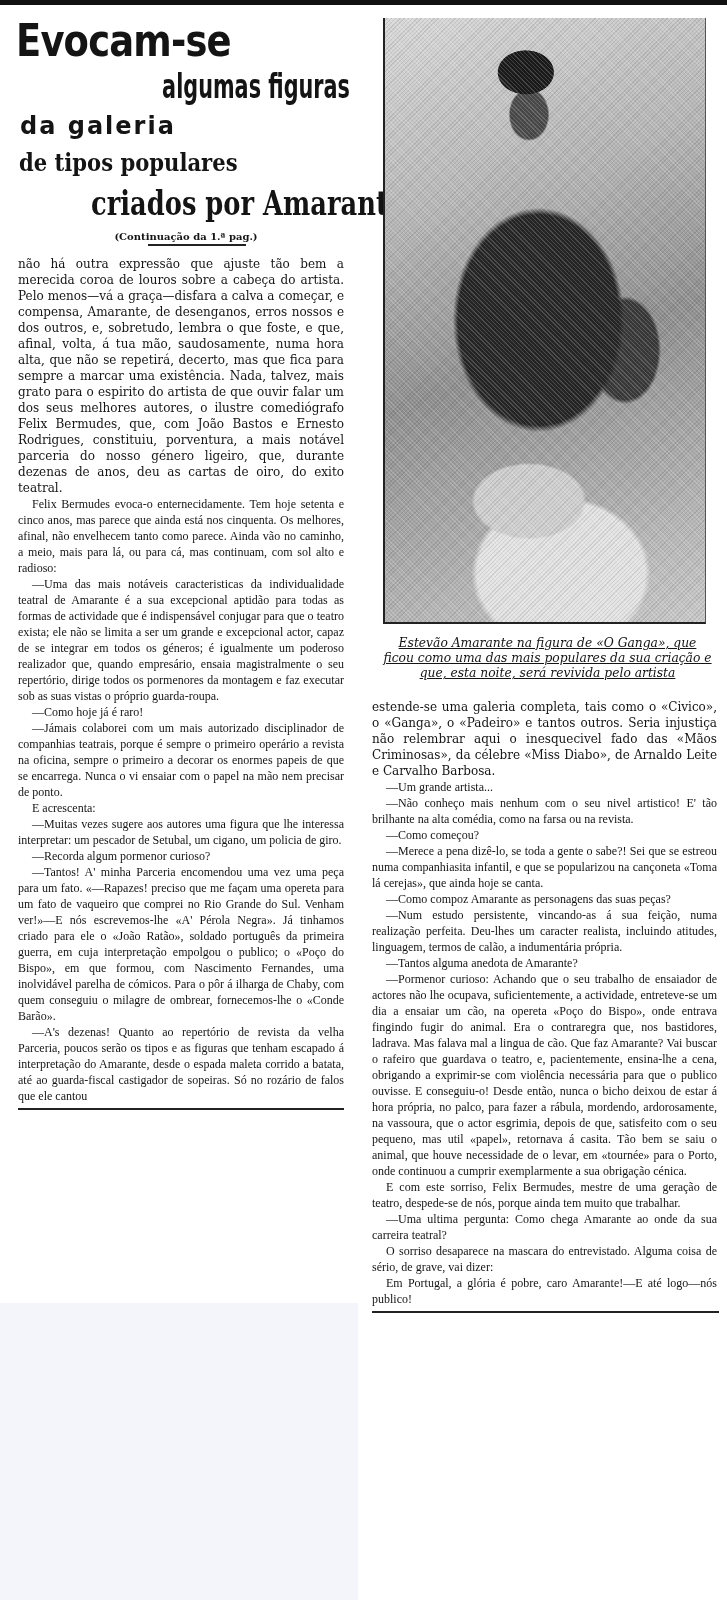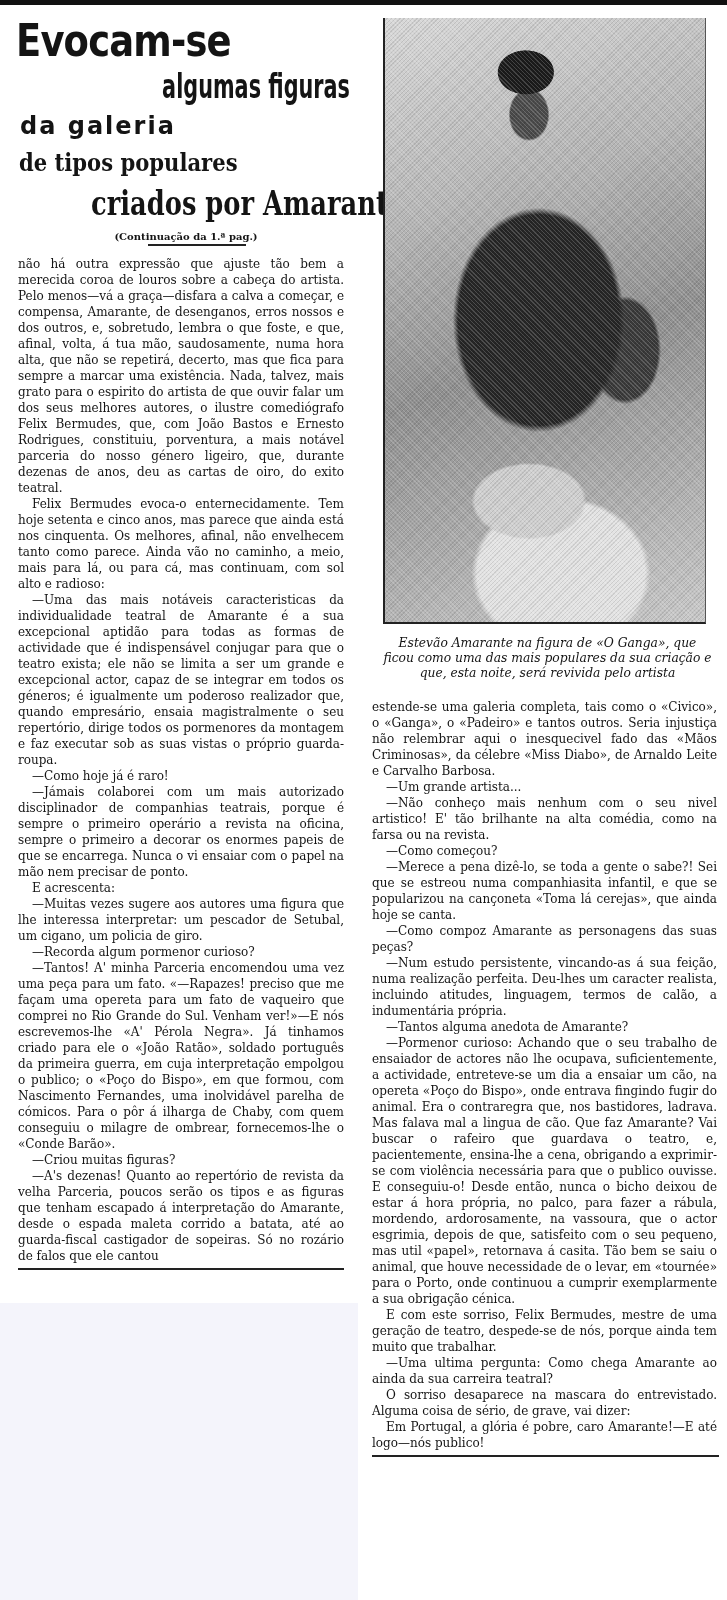--- a/index.html
+++ b/index.html
@@ -16,36 +16,36 @@
   .h3 { font-family:"DejaVu Sans", sans-serif; font-weight:900; font-size:24px; line-height:38px;
         letter-spacing:2px; white-space:nowrap; margin-left:2px; }
   .h4 { font-family:"DejaVu Serif", serif; font-weight:bold; font-size:24px; line-height:36px;
         white-space:nowrap; transform:scaleX(0.88); transform-origin:left; margin-left:1px; }
   .h5 { font-family:"DejaVu Serif", serif; font-size:33px; line-height:46px; white-space:nowrap;
         transform:scaleX(0.78); transform-origin:right; text-align:right; margin-right:-6px; font-weight:bold; letter-spacing:0px;}
   .cont { font-family:"DejaVu Serif", serif; font-weight:bold; font-size:10px; text-align:center; margin:4px 0 2px 10px; }
   .cont-rule { width:98px; height:2px; background:#222; margin:2px auto 10px 130px; }
   .body-text { font-size:12px; line-height:16px; text-align:justify; }
   .body-text p { margin:0; text-indent:0; }
-  .body-text p.ind { text-indent:14px; }
+  .body-text p.ind { text-indent:14px;font-family:Liberation Serif, serif; }
   .end-rule { height:2px; background:#222; margin-top:4px; }
   .photo { width:320px; height:604px; margin-left:11px; position:relative; overflow:hidden;
            border-left:2px solid #222; border-bottom:2px solid #222; border-right:1px solid #555;
            background:
              radial-gradient(ellipse 46px 36px at 44% 9%, #1b1b1b 60%, transparent 62%),
              radial-gradient(ellipse 34px 44px at 45% 16%, #4a4a4a 55%, transparent 60%),
              radial-gradient(ellipse 130px 170px at 48% 50%, #262626 62%, transparent 66%),
              radial-gradient(ellipse 60px 90px at 75% 55%, #3a3a3a 55%, transparent 60%),
              radial-gradient(ellipse 90px 60px at 45% 80%, #cfcfcf 60%, transparent 64%),
              radial-gradient(ellipse 140px 120px at 55% 92%, #e3e3e3 60%, transparent 64%),
              linear-gradient(160deg, #d9d9d9 0%, #b5b5b5 30%, #8f8f8f 55%, #c9c9c9 100%); }
   .photo::after { content:""; position:absolute; inset:0;
            background-image: repeating-linear-gradient(45deg, rgba(255,255,255,0.18) 0 1px, transparent 1px 3px),
                              repeating-linear-gradient(-45deg, rgba(0,0,0,0.10) 0 1px, transparent 1px 3px); }
-  .caption { font-style:italic; font-size:12.3px; line-height:15px; text-align:center; margin:12px 6px 18px 10px; }
+  .caption { font-style:italic; font-size:12.3px; line-height:15px; text-align:center; margin:12px 6px 18px 10px;text-decoration:underline; }
   .col-right .body-text { margin-left:0; margin-right:2px; }
 </style>
 </head>
 <body>
 
 <div class="topbar"></div>
 <div class="page-tail"></div>
 
 <article>
   <div class="col-left">
@@ -61,21 +61,20 @@
     <div class="body-text">
       <p>não há outra expressão que ajuste tão bem a merecida coroa de louros sobre a cabeça do artista. Pelo menos—vá a graça—disfara a calva a começar, e compensa, Amarante, de desenganos, erros nossos e dos outros, e, sobretudo, lembra o que foste, e que, afinal, volta, á tua mão, saudosamente, numa hora alta, que não se repetirá, decerto, mas que fica para sempre a marcar uma existência. Nada, talvez, mais grato para o espirito do artista de que ouvir falar um dos seus melhores autores, o ilustre comediógrafo Felix Bermudes, que, com João Bastos e Ernesto Rodrigues, constituiu, porventura, a mais notável parceria do nosso género ligeiro, que, durante dezenas de anos, deu as cartas de oiro, do exito teatral.</p>
       <p class="ind">Felix Bermudes evoca-o enternecidamente. Tem hoje setenta e cinco anos, mas parece que ainda está nos cinquenta. Os melhores, afinal, não envelhecem tanto como parece. Ainda vão no caminho, a meio, mais para lá, ou para cá, mas continuam, com sol alto e radioso:</p>
       <p class="ind">—Uma das mais notáveis caracteristicas da individualidade teatral de Amarante é a sua excepcional aptidão para todas as formas de actividade que é indispensável conjugar para que o teatro exista; ele não se limita a ser um grande e excepcional actor, capaz de se integrar em todos os géneros; é igualmente um poderoso realizador que, quando empresário, ensaia magistralmente o seu repertório, dirige todos os pormenores da montagem e faz executar sob as suas vistas o próprio guarda-roupa.</p>
       <p class="ind">—Como hoje já é raro!</p>
       <p class="ind">—Jámais colaborei com um mais autorizado disciplinador de companhias teatrais, porque é sempre o primeiro operário a revista na oficina, sempre o primeiro a decorar os enormes papeis de que se encarrega. Nunca o vi ensaiar com o papel na mão nem precisar de ponto.</p>
       <p class="ind">E acrescenta:</p>
       <p class="ind">—Muitas vezes sugere aos autores uma figura que lhe interessa interpretar: um pescador de Setubal, um cigano, um policia de giro.</p>
       <p class="ind">—Recorda algum pormenor curioso?</p>
       <p class="ind">—Tantos! A' minha Parceria encomendou uma vez uma peça para um fato. «—Rapazes! preciso que me façam uma opereta para um fato de vaqueiro que comprei no Rio Grande do Sul. Venham ver!»—E nós escrevemos-lhe «A' Pérola Negra». Já tinhamos criado para ele o «João Ratão», soldado português da primeira guerra, em cuja interpretação empolgou o publico; o «Poço do Bispo», em que formou, com Nascimento Fernandes, uma inolvidável parelha de cómicos. Para o pôr á ilharga de Chaby, com quem conseguiu o milagre de ombrear, fornecemos-lhe o «Conde Barão».</p>
-      <p class="ind">—Criou muitas figuras?</p>
       <p class="ind">—A's dezenas! Quanto ao repertório de revista da velha Parceria, poucos serão os tipos e as figuras que tenham escapado á interpretação do Amarante, desde o espada maleta corrido a batata, até ao guarda-fiscal castigador de sopeiras. Só no rozário de falos que ele cantou</p>
     </div>
     <div class="end-rule"></div>
   </div>
 
   <div class="col-right">
     <figure style="margin:0">
       <div class="photo" title="Estevão Amarante photograph"></div>
       <figcaption class="caption">Estevão Amarante na figura de «O Ganga», que ficou como uma das mais populares da sua criação e que, esta noite, será revivida pelo artista</figcaption>
     </figure>
@@ -83,19 +82,19 @@
       <p>estende-se uma galeria completa, tais como o «Civico», o «Ganga», o «Padeiro» e tantos outros. Seria injustiça não relembrar aqui o inesquecivel fado das «Mãos Criminosas», da célebre «Miss Diabo», de Arnaldo Leite e Carvalho Barbosa.</p>
       <p class="ind">—Um grande artista...</p>
       <p class="ind">—Não conheço mais nenhum com o seu nivel artistico! E' tão brilhante na alta comédia, como na farsa ou na revista.</p>
       <p class="ind">—Como começou?</p>
       <p class="ind">—Merece a pena dizê-lo, se toda a gente o sabe?! Sei que se estreou numa companhiasita infantil, e que se popularizou na cançoneta «Toma lá cerejas», que ainda hoje se canta.</p>
       <p class="ind">—Como compoz Amarante as personagens das suas peças?</p>
       <p class="ind">—Num estudo persistente, vincando-as á sua feição, numa realização perfeita. Deu-lhes um caracter realista, incluindo atitudes, linguagem, termos de calão, a indumentária própria.</p>
       <p class="ind">—Tantos alguma anedota de Amarante?</p>
       <p class="ind">—Pormenor curioso: Achando que o seu trabalho de ensaiador de actores não lhe ocupava, suficientemente, a actividade, entreteve-se um dia a ensaiar um cão, na opereta «Poço do Bispo», onde entrava fingindo fugir do animal. Era o contraregra que, nos bastidores, ladrava. Mas falava mal a lingua de cão. Que faz Amarante? Vai buscar o rafeiro que guardava o teatro, e, pacientemente, ensina-lhe a cena, obrigando a exprimir-se com violência necessária para que o publico ouvisse. E conseguiu-o! Desde então, nunca o bicho deixou de estar á hora própria, no palco, para fazer a rábula, mordendo, ardorosamente, na vassoura, que o actor esgrimia, depois de que, satisfeito com o seu pequeno, mas util «papel», retornava á casita. Tão bem se saiu o animal, que houve necessidade de o levar, em «tournée» para o Porto, onde continuou a cumprir exemplarmente a sua obrigação cénica.</p>
       <p class="ind">E com este sorriso, Felix Bermudes, mestre de uma geração de teatro, despede-se de nós, porque ainda tem muito que trabalhar.</p>
-      <p class="ind">—Uma ultima pergunta: Como chega Amarante ao ainda da sua carreira teatral?</p>
+      <p class="ind">—Uma ultima pergunta: Como chega Amarante ao onde da sua carreira teatral?</p>
       <p class="ind">O sorriso desaparece na mascara do entrevistado. Alguma coisa de sério, de grave, vai dizer:</p>
       <p class="ind">Em Portugal, a glória é pobre, caro Amarante!—E até logo—nós publico!</p>
     </div>
     <div class="end-rule"></div>
   </div>
 </article>
 
 </body></html>

